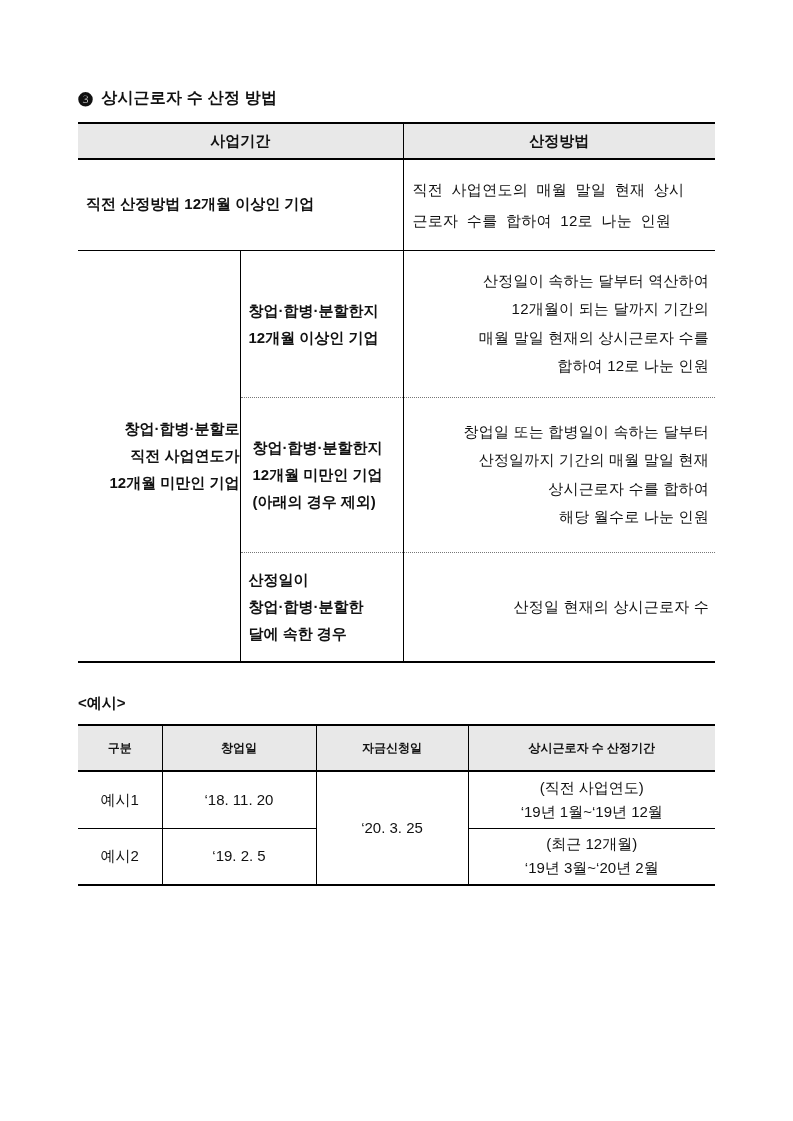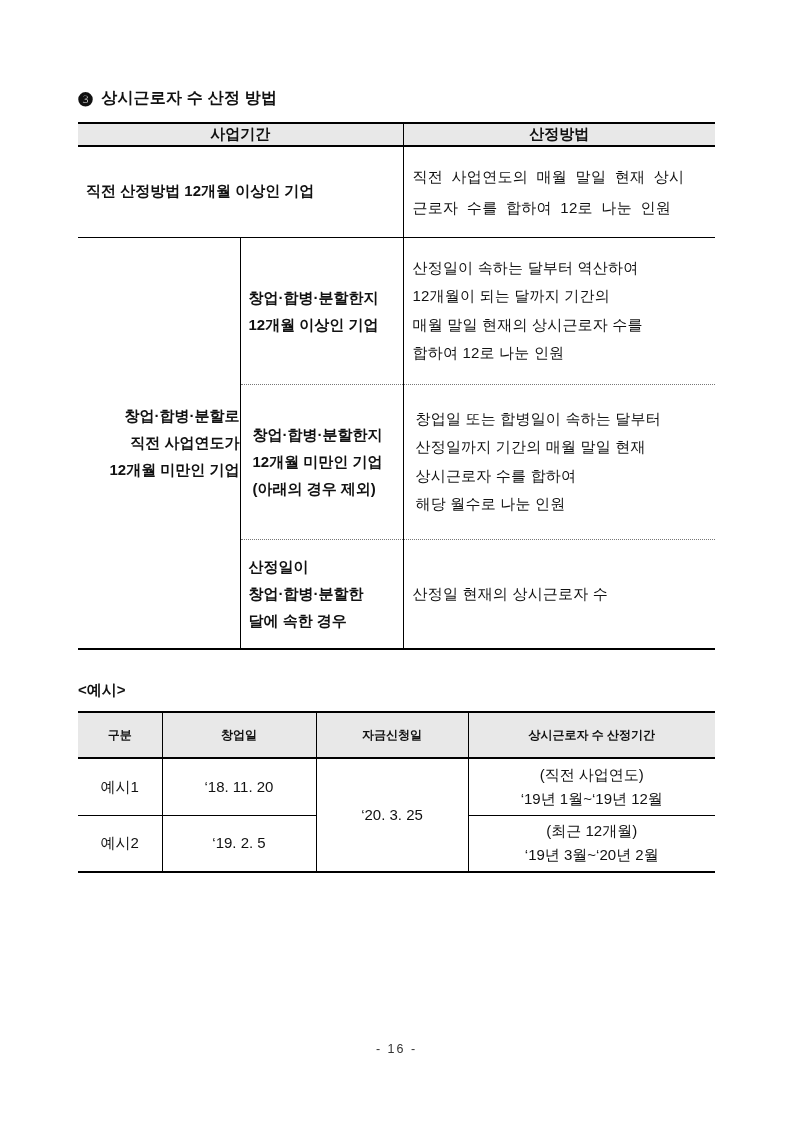--- a/index.html
+++ b/index.html
@@ -44,21 +44,21 @@
 
   table { border-collapse: collapse; width: 637px; table-layout: fixed; }
 
   
   table.main {
     margin-top: 13px;
     border-top: 2.5px solid var(--border);
     border-bottom: 2.5px solid var(--border);
   }
   table.main th {
-    height: 23px;
+    height: 36px;
     background: var(--header-bg);
     font-size: 15px;
     font-weight: 700;
     text-align: center;
     vertical-align: middle;
     border-bottom: 2.5px solid var(--border);
   }
   table.main th.col-period { border-right: 1px solid var(--border); }
 
   table.main td {
@@ -91,20 +91,21 @@
   td.cond {
     font-weight: 700;
     padding: 10px 6px 10px 8px;
     line-height: 27px;
     border-right: 1px solid var(--border);
   }
   td.method {
     padding: 10px 6px 10px 9px;
     line-height: 28.5px;
     letter-spacing: 0.2px;
+    text-align: right;
   }
   tr.r2a td.cond, tr.r2a td.method { height: 147px; }
   tr.r2b td.cond, tr.r2b td.method { height: 155px; padding-left: 12px; }
   tr.r2c td.cond, tr.r2c td.method { height: 110px; }
   tr.dotted td { border-top: 1px dotted var(--dotted); }
 
   
   .example-label {
     margin-top: 31px;
     font-size: 15px;
@@ -231,14 +232,13 @@
         <td>예시2</td>
         <td class="bordered">‘19. 2. 5</td>
         <td class="bordered">(최근 12개월)
 ‘19년 3월~‘20년 2월</td>
       </tr>
     </tbody>
       </table>
 
   </div>
 
-  <div class="footer">- 16 -</div>
 </div>
 
 </body></html>

